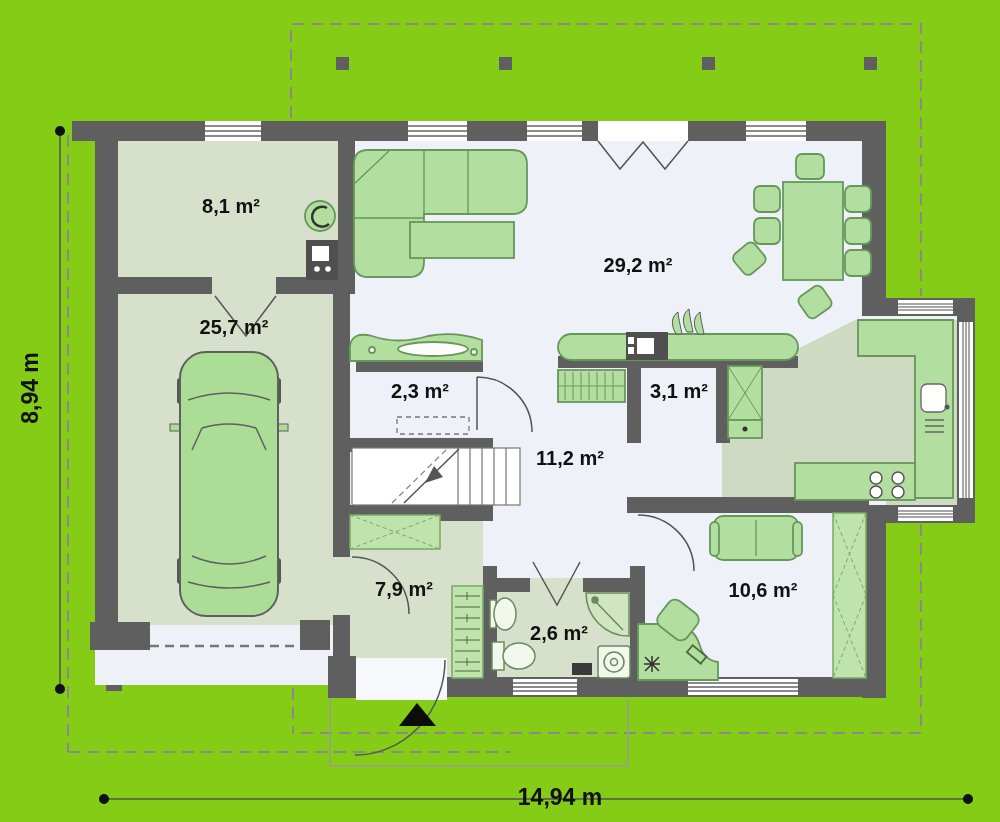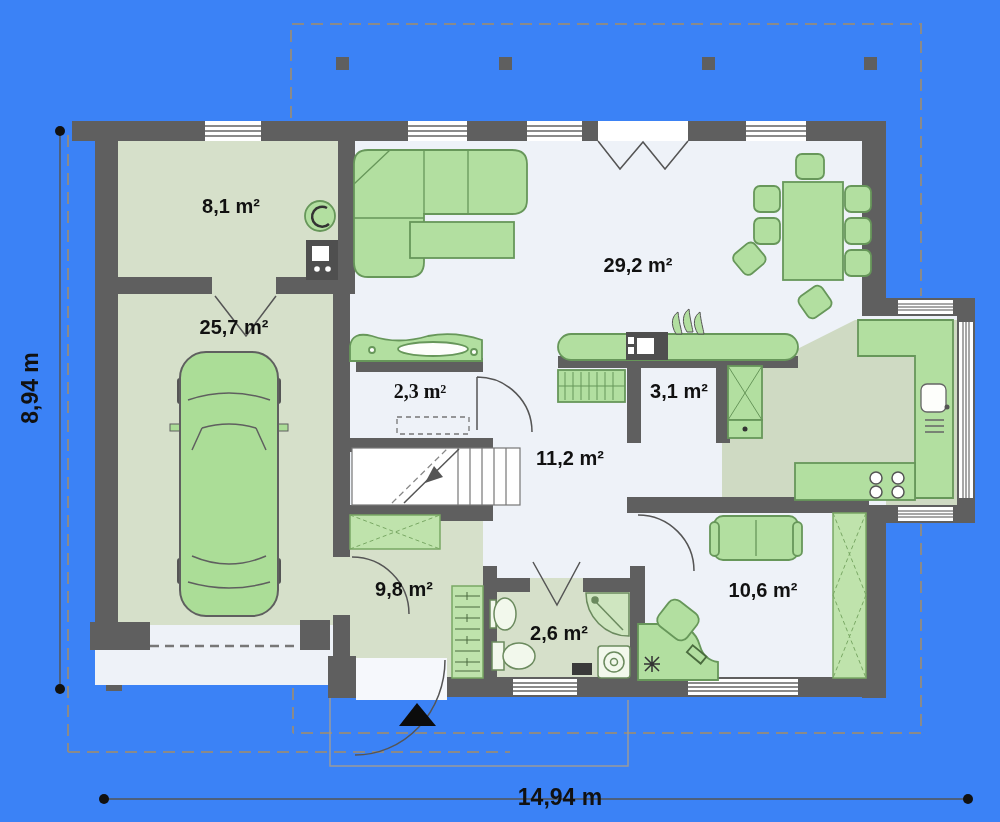--- a/index.html
+++ b/index.html
@@ -1,16 +1,16 @@
 <!DOCTYPE html>
 <html><head>
 <meta charset="utf-8">
 <style>
   html,body{margin:0;padding:0;background:#ffffff;}
-  .stage{position:relative;width:1000px;height:822px;background:#3b82f6;overflow:hidden;
+  .stage{position:relative;width:1000px;height:822px;background:#84cc16;overflow:hidden;
          font-family:"Liberation Sans", sans-serif;}
   .plan-svg{position:absolute;left:0;top:0;}
   .room-label{position:absolute;transform:translate(-50%,-50%);font-weight:bold;
               font-size:20px;color:#111;white-space:nowrap;letter-spacing:0px;}
   .dim-label{position:absolute;transform:translate(-50%,-50%);font-weight:bold;
              font-size:23px;color:#111;white-space:nowrap;}
   .dim-label.vert{transform:translate(-50%,-50%) rotate(-90deg);}
 </style>
 </head>
 <body>
@@ -285,23 +285,23 @@
     <path d="M 638 624 H 668 Q 694 624 700 646 Q 704 660 718 662 V 680 H 638 Z"></path>
     <rect x="660" y="604" width="36" height="32" rx="8" transform="rotate(38 678 620)"></rect>
     <rect x="688" y="650" width="18" height="9" transform="rotate(40 697 654)" fill="none" stroke="#4a6b3e"></rect>
     <path d="M 645 657 L 659 671 M 659 657 L 645 671 M 644 664 H 660 M 652 656 V 672" stroke="#333" stroke-width="1.5" fill="none"></path>
   </g>
 </svg>
 
   <div class="room-label" style="left:231px;top:206px;">8,1 m²</div>
   <div class="room-label" style="left:234px;top:327px;">25,7 m²</div>
   <div class="room-label" style="left:638px;top:265px;">29,2 m²</div>
-  <div class="room-label" style="left:420px;top:391px;font-family:Liberation Serif, serif;">2,3 m²</div>
+  <div class="room-label" style="left:420px;top:391px;">2,3 m²</div>
   <div class="room-label" style="left:679px;top:391px;">3,1 m²</div>
   <div class="room-label" style="left:562px;top:458px;margin-left:8px;">11,2 m²</div>
-  <div class="room-label" style="left:404px;top:589px;">9,8 m²</div>
+  <div class="room-label" style="left:404px;top:589px;">7,9 m²</div>
   <div class="room-label" style="left:559px;top:633px;">2,6 m²</div>
   <div class="room-label" style="left:763px;top:590px;">10,6 m²</div>
 
   <div class="dim-label" style="left:560px;top:779px;margin-top:18px;">14,94 m</div>
   <div class="dim-label vert" style="left:30px;top:388px;">8,94 m</div>
 
 </div>
 
 </body></html>

